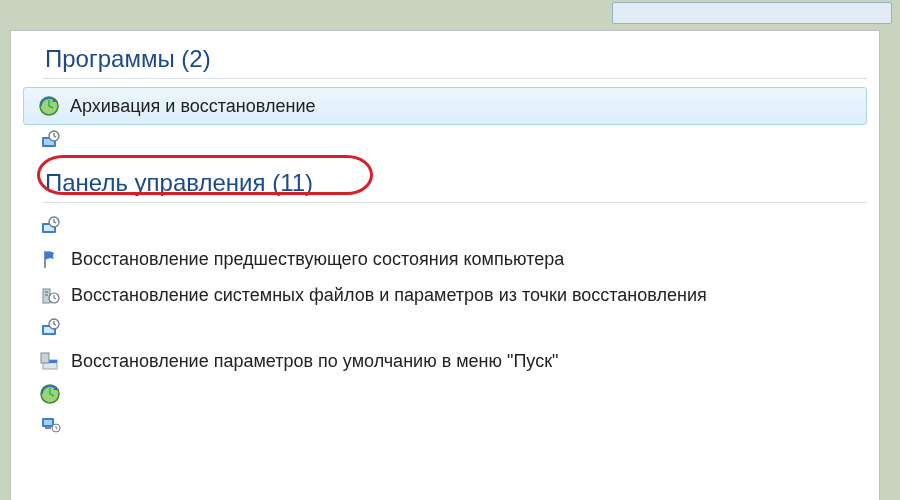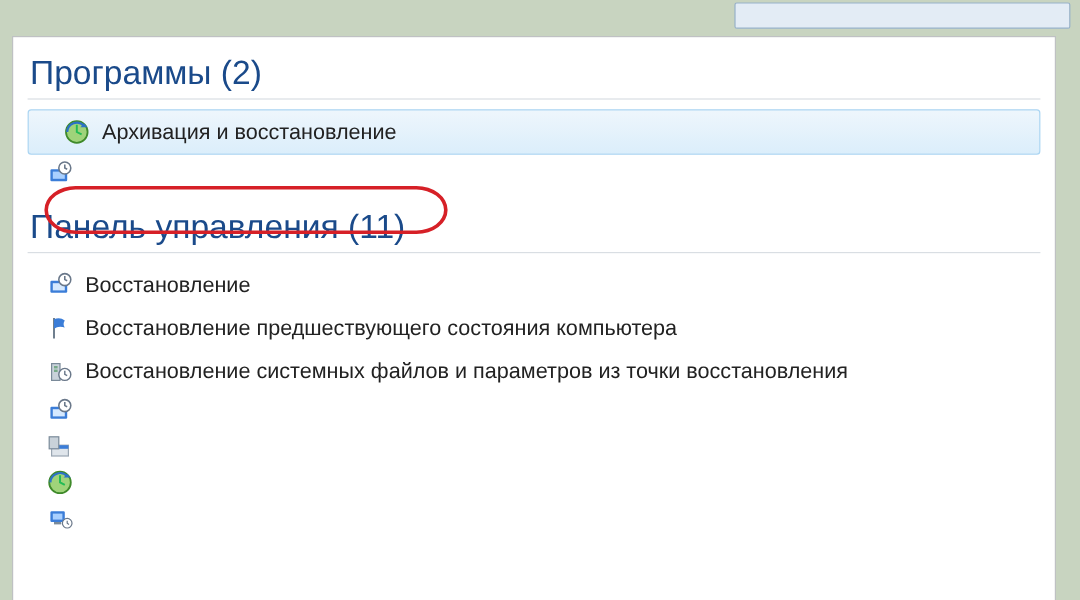--- a/index.html
+++ b/index.html
@@ -17,24 +17,25 @@
       top: 30px;
       width: 870px;
       height: 470px;
       background: #ffffff;
       border: 1px solid #bfc1c3;
       border-bottom: none;
       padding: 14px 0 0 0;
     }
     .section-header {
       color: #1a4a8a;
-      font-size: 28px;
+      font-size: 24px;
       padding: 0 0 4px 14px;
       position: relative;
       margin-bottom: 8px;
+      margin-left: 20px;
     }
     .section-header::after {
       content: "";
       position: absolute;
       left: 12px;
       right: 12px;
       bottom: -2px;
       height: 1px;
       background: #d9dee3;
     }
@@ -49,21 +50,21 @@
       color: #222;
       white-space: nowrap;
       overflow: hidden;
       text-overflow: ellipsis;
     }
     .item.selected {
       background: linear-gradient(#eef6fc, #dbeefb);
       border: 1px solid #a9d4f2;
       border-radius: 3px;
       margin: 0 12px 0 12px;
-      padding-left: 29px;
+      padding-left: 14px;
     }
     .item .label { overflow: hidden; text-overflow: ellipsis; }
     .highlight-ring {
       position: absolute;
       border: 3px solid #d62027;
       border-radius: 26px / 20px;
       left: 26px;
       top: 124px;
       width: 336px;
       height: 40px;
@@ -123,21 +124,20 @@
   <div class="items">
     <div class="item">
       <span class="icon">
         <svg viewBox="0 0 22 22">
             <rect x="3" y="8" width="14" height="10" rx="1" fill="#3b7dd8"></rect>
             <rect x="5" y="10" width="10" height="6" fill="#d5e9ff"></rect>
             <circle cx="15" cy="7" r="5" fill="#fff" stroke="#6a788a" stroke-width="1.3"></circle>
             <path d="M15 4 v3 l2 1" stroke="#6a788a" stroke-width="1.3" fill="none"></path>
           </svg>
       </span>
-      <span class="label">Восстановление</span>
     </div>
     <div class="item">
       <span class="icon">
         <svg viewBox="0 0 22 22">
             <line x1="6" y1="3" x2="6" y2="20" stroke="#6a7a8a" stroke-width="1.6"></line>
             <path d="M6 4 q5 -2 9 1 q-2 3 0 6 q-5 -2 -9 1 z" fill="#3b7dd8"></path>
           </svg>
       </span>
       <span class="label">Восстановление предшествующего состояния компьютера</span>
     </div>
@@ -164,20 +164,21 @@
       </span>
     </div>
     <div class="item">
       <span class="icon">
         <svg viewBox="0 0 22 22">
             <rect x="4" y="10" width="14" height="9" fill="#dfe5eb" stroke="#9aa6b2"></rect>
             <rect x="4" y="10" width="14" height="3" fill="#3b7dd8"></rect>
             <rect x="2" y="3" width="8" height="10" fill="#c9d2da" stroke="#7a8a99"></rect>
           </svg>
       </span>
+      <span class="label">Восстановление параметров по умолчанию в меню "Пуск"</span>
     </div>
     <div class="item">
       <span class="icon">
         <svg viewBox="0 0 22 22">
             <circle cx="11" cy="11" r="9" fill="#9fd37a" stroke="#3f8a2a" stroke-width="1.5"></circle>
             <path d="M11 5 v6 l4 2" stroke="#2b5" stroke-width="1.6" fill="none"></path>
             <path d="M3 11 a8 8 0 0 1 14 -5" stroke="#2c72c7" stroke-width="1.8" fill="none"></path>
             <polygon points="17,4 20,7 14,7" fill="#2c72c7"></polygon>
           </svg>
       </span>

